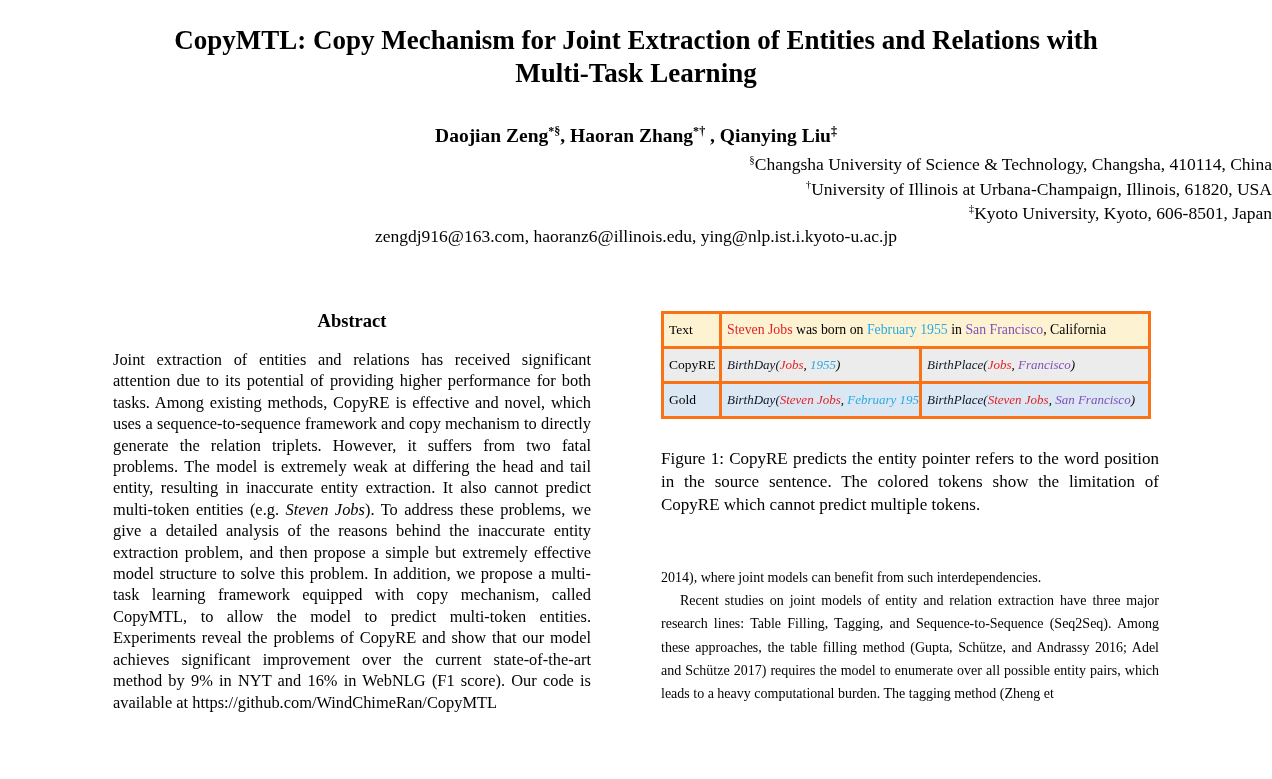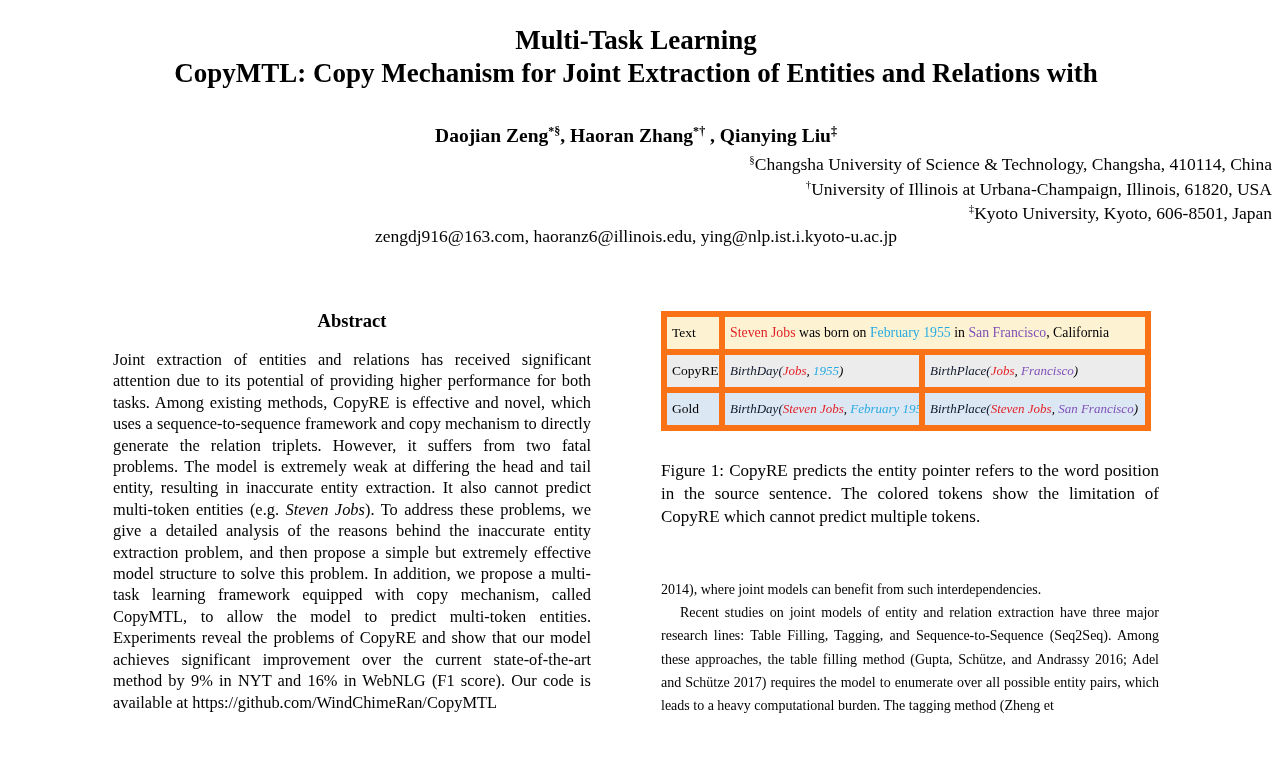--- a/index.html
+++ b/index.html
@@ -71,21 +71,21 @@
     left: 661px; top: 311px;
     width: 498px;
   }
   
   table.fig-table {
     border-collapse: collapse;
     width: 490px;
     table-layout: fixed;
   }
   table.fig-table td {
-    border: 6px solid #f97316;
+    border: 3px solid #f97316;
     padding: 8px 5px;
     vertical-align: middle;
     overflow: hidden;
     white-space: nowrap;
   }
   .row-text td   { background: #fdf3d2; height: 27px; font-size: 13.8px; }
   .row-copyre td { background: #ececec; height: 30px; font-size: 13px; }
   .row-gold td   { background: #dce7f4; height: 30px; font-size: 13px; margin-top: 24px; }
   td.lbl { font-style: normal; font-size: 13.5px !important; }
   td.tuple { font-style: italic; }
@@ -107,22 +107,22 @@
   }
   .body-p1 { margin-top: 50px; }
   .body-p2 { text-indent: 19px; }
 </style>
 </head>
 <body>
 
 <div class="page">
 
   <h1 class="title">
+    <div>CopyMTL: Copy Mechanism for Joint Extraction of Entities and Relations with</div>
     <div>Multi-Task Learning</div>
-    <div>CopyMTL: Copy Mechanism for Joint Extraction of Entities and Relations with</div>
   </h1>
 
   <div class="authors">
     <span>Daojian Zeng</span><sup>*§</sup><span>, </span><span>Haoran Zhang</span><sup>*†</sup><span> , </span><span>Qianying Liu</span><sup>‡</sup>
   </div>
 
   <div class="affils">
     <div class="affil"><sup>§</sup><span>Changsha University of Science &amp; Technology, Changsha, 410114, China</span></div>
     <div class="affil"><sup>†</sup><span>University of Illinois at Urbana-Champaign, Illinois, 61820, USA</span></div>
     <div class="affil"><sup>‡</sup><span>Kyoto University, Kyoto, 606-8501, Japan</span></div>

